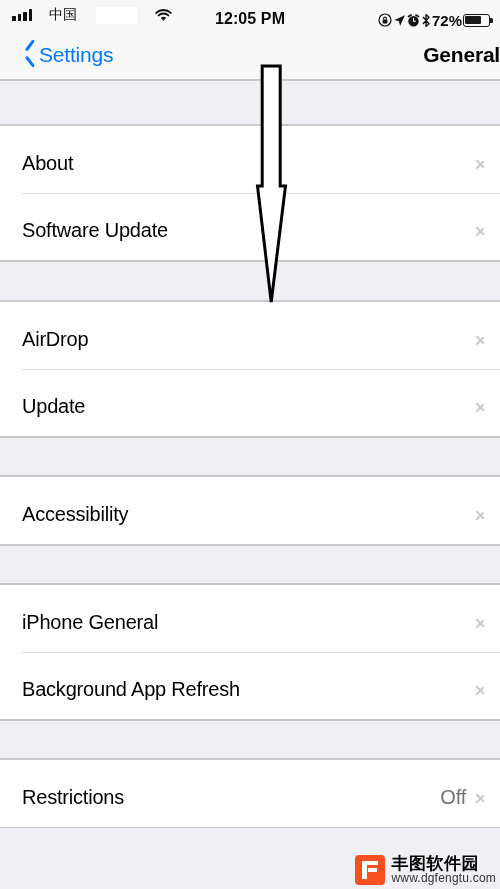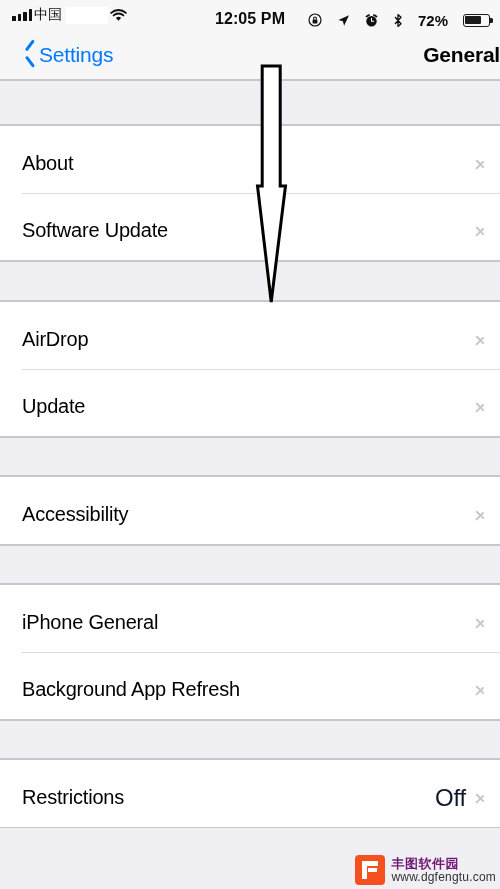--- a/index.html
+++ b/index.html
@@ -9,22 +9,22 @@
     background:#efeff4;
     overflow:hidden;
   }
   #screen { position:relative; width:500px; height:889px; background:#efeff4; }
 
   
   .statusbar {
     position:relative; height:30px; background:#f7f7f8;
     display:flex; align-items:center; padding:0 10px 0 12px;
   }
-  .sb-left { display:flex; align-items:center; gap:2px; }
-  .sb-right { display:flex; align-items:center; gap:15px; margin-left:auto;margin-top:10px; }
+  .sb-left { display:flex; align-items:center; gap:17px; }
+  .sb-right { display:flex; align-items:center; gap:1px; margin-left:auto;margin-top:10px; }
   .sb-center {
     position:absolute; left:0; right:0; top:0; height:30px;
     display:flex; align-items:center; justify-content:center;
     pointer-events:none;
   }
   .sb-time { font-size:16px; font-weight:bold; color:#0b0b0b; letter-spacing:.1px;margin-top:8px; }
   .bars { display:flex; align-items:flex-end; gap:2px; height:12px; }
   .bars i { display:block; width:3.5px; background:#111; border-radius:.5px; }
   .bars i:nth-child(1){height:5px;} .bars i:nth-child(2){height:7px;}
   .bars i:nth-child(3){height:9.5px;} .bars i:nth-child(4){height:12px;}
@@ -62,21 +62,21 @@
   .gap { background:#efeff4; border-top:1px solid #c8c7cc; border-bottom:1px solid #c8c7cc; }
   .group { background:#fff; border-top:1px solid #c8c7cc; border-bottom:1px solid #c8c7cc; }
   .row {
     position:relative; height:67px; display:flex; align-items:center;
     padding:8px 14px 0 22px; background:#fff; cursor:pointer;
   }
   .row + .row::before {
     content:""; position:absolute; left:22px; right:0; top:0; height:1px; background:#dcdce0;
   }
   .row-label { font-size:20px; color:#000; letter-spacing:-.2px; }
-  .row-value { margin-left:auto; font-size:24px; color:#0f172a; letter-spacing:-.2px; }
+  .row-value { margin-left:auto; font-size:20px; color:#737373; letter-spacing:-.2px; }
   .chev { width:11px; height:18px; position:relative; flex:none; }
   .row .chev { margin-left:auto; }
   .row-value + .chev { margin-left:9px; }
   .chev::before, .chev::after {
     content:""; position:absolute; left:1px; width:11px; height:2.4px;
     background:#c7c7cc; border-radius:2px;
   }
   .chev::before { top:4px;  transform:rotate(45deg);  transform-origin:left center; }
   .chev::after  { top:13px; transform:rotate(-45deg); transform-origin:left center; }
 
@@ -90,21 +90,21 @@
     display:flex; align-items:center; gap:6px;
   }
   .wm-logo { width:30px; height:30px; background:#f4511e; border-radius:4px;
              position:relative; flex:none; }
   .wm-logo::before { content:""; position:absolute; left:7px; top:6px;
              width:16px; height:4.5px; background:#fff; }
   .wm-logo::after { content:""; position:absolute; left:7px; top:6px;
              width:4.5px; height:18px; background:#fff; }
   .wm-logo i { position:absolute; left:13px; top:13px; width:9px; height:4px; background:#fff; }
   .wm-text { display:flex; flex-direction:column; line-height:1.05; }
-  .wm-cn { font-size:13px; font-weight:bold; color:#701a75; letter-spacing:.5px; }
+  .wm-cn { font-size:17px; font-weight:bold; color:#000000; letter-spacing:.5px; }
   .wm-url { font-size:12px; color:#333; letter-spacing:.2px; }
 </style>
 </head>
 <body>
 
 <div id="screen">
 
   <div class="statusbar">
     <div class="sb-left">
       <span class="bars">

